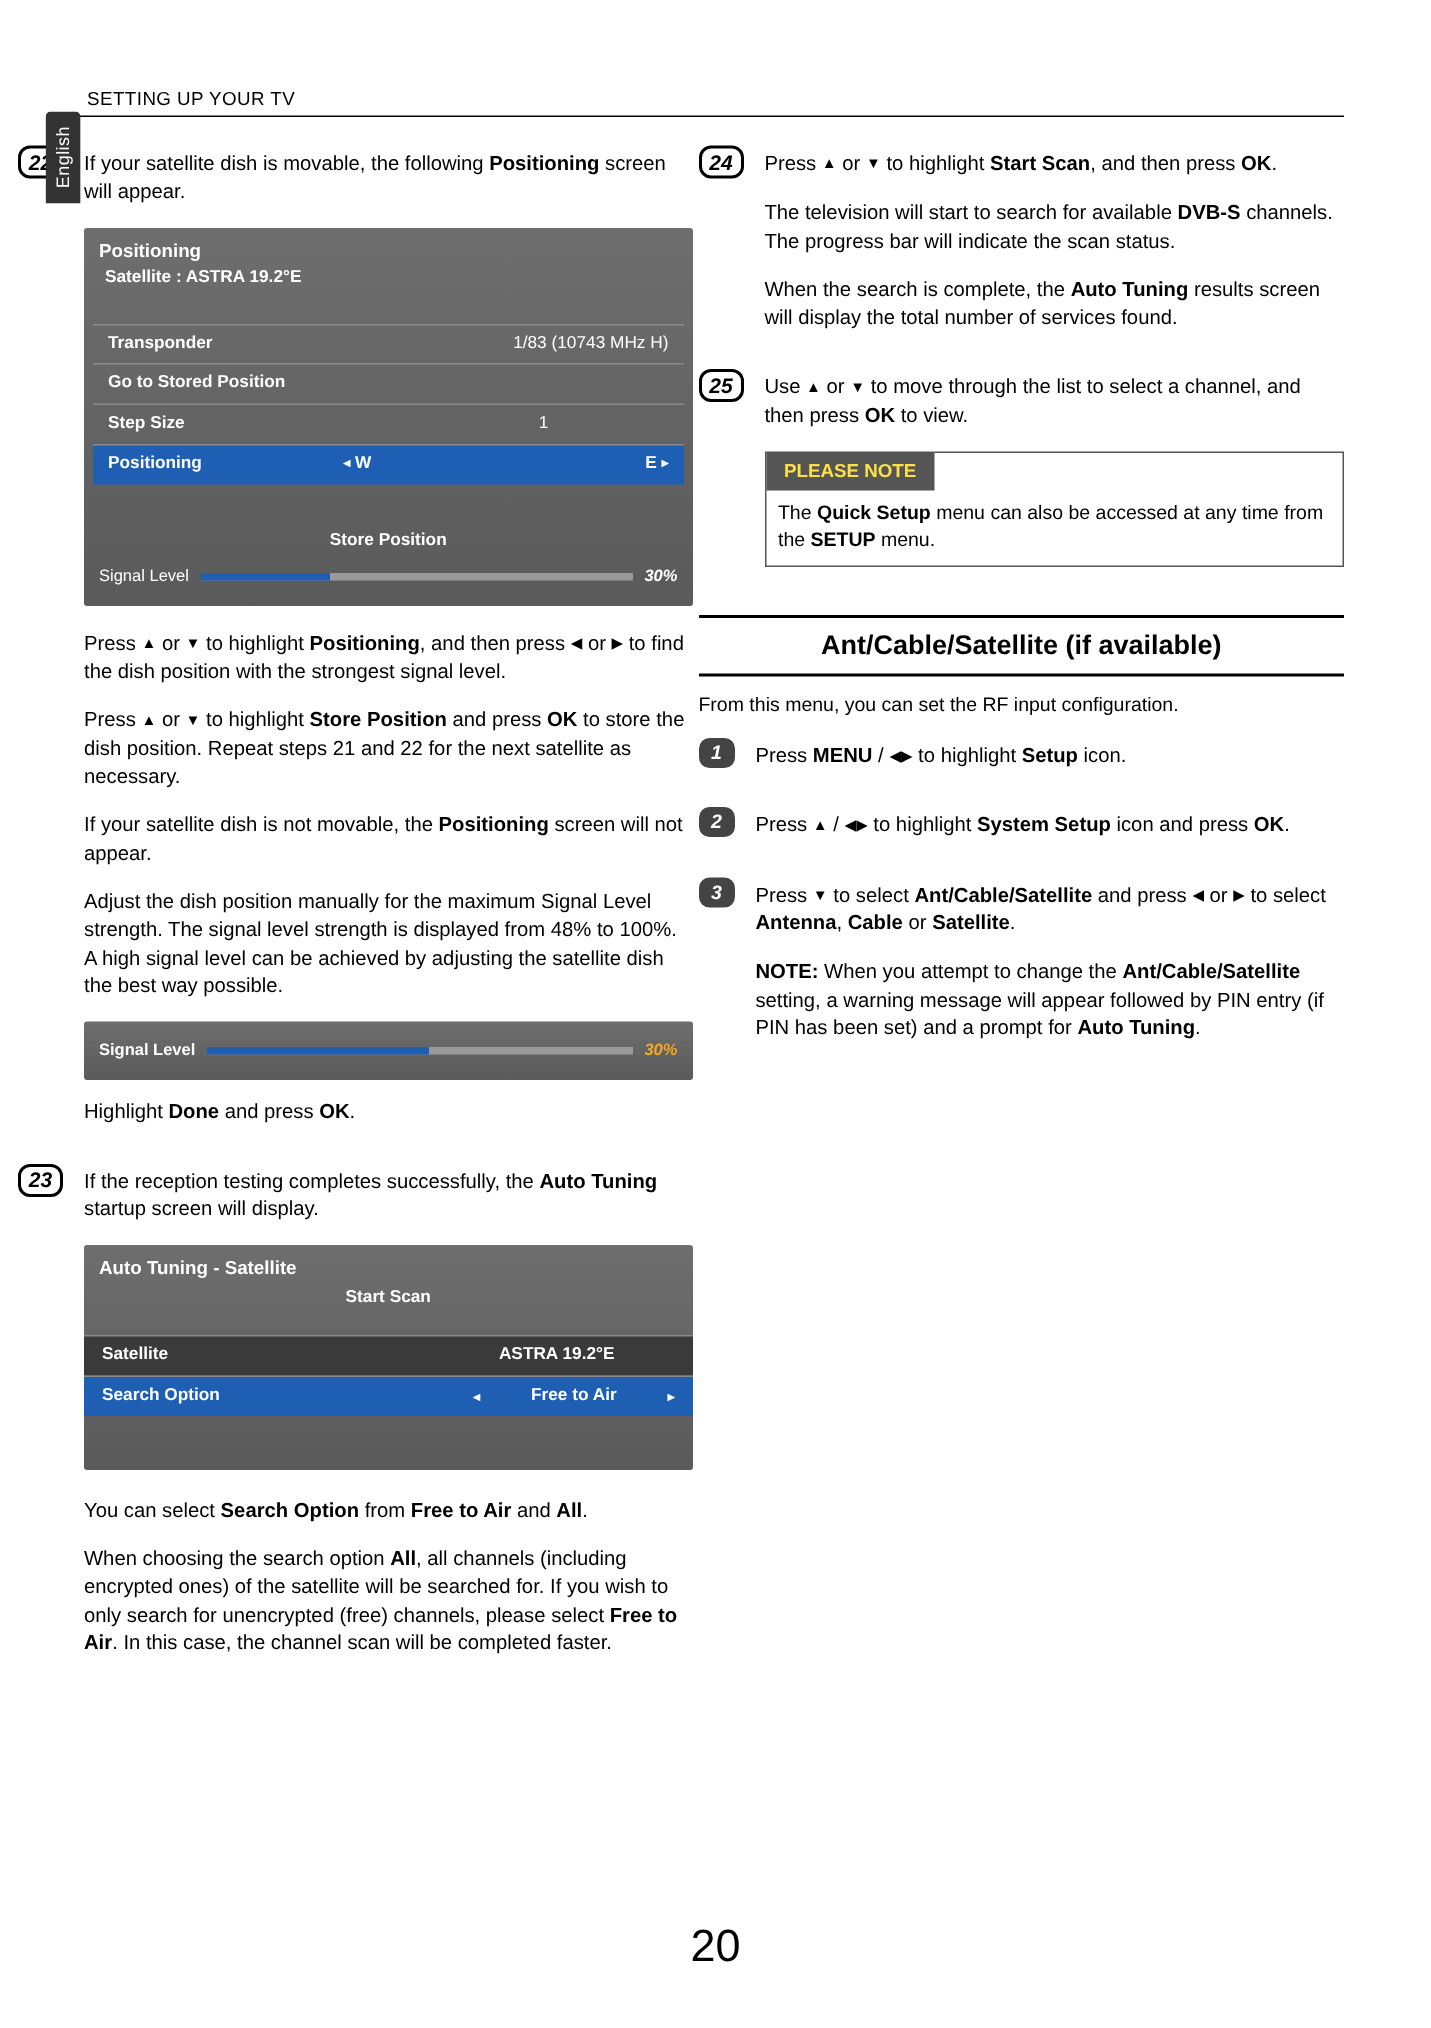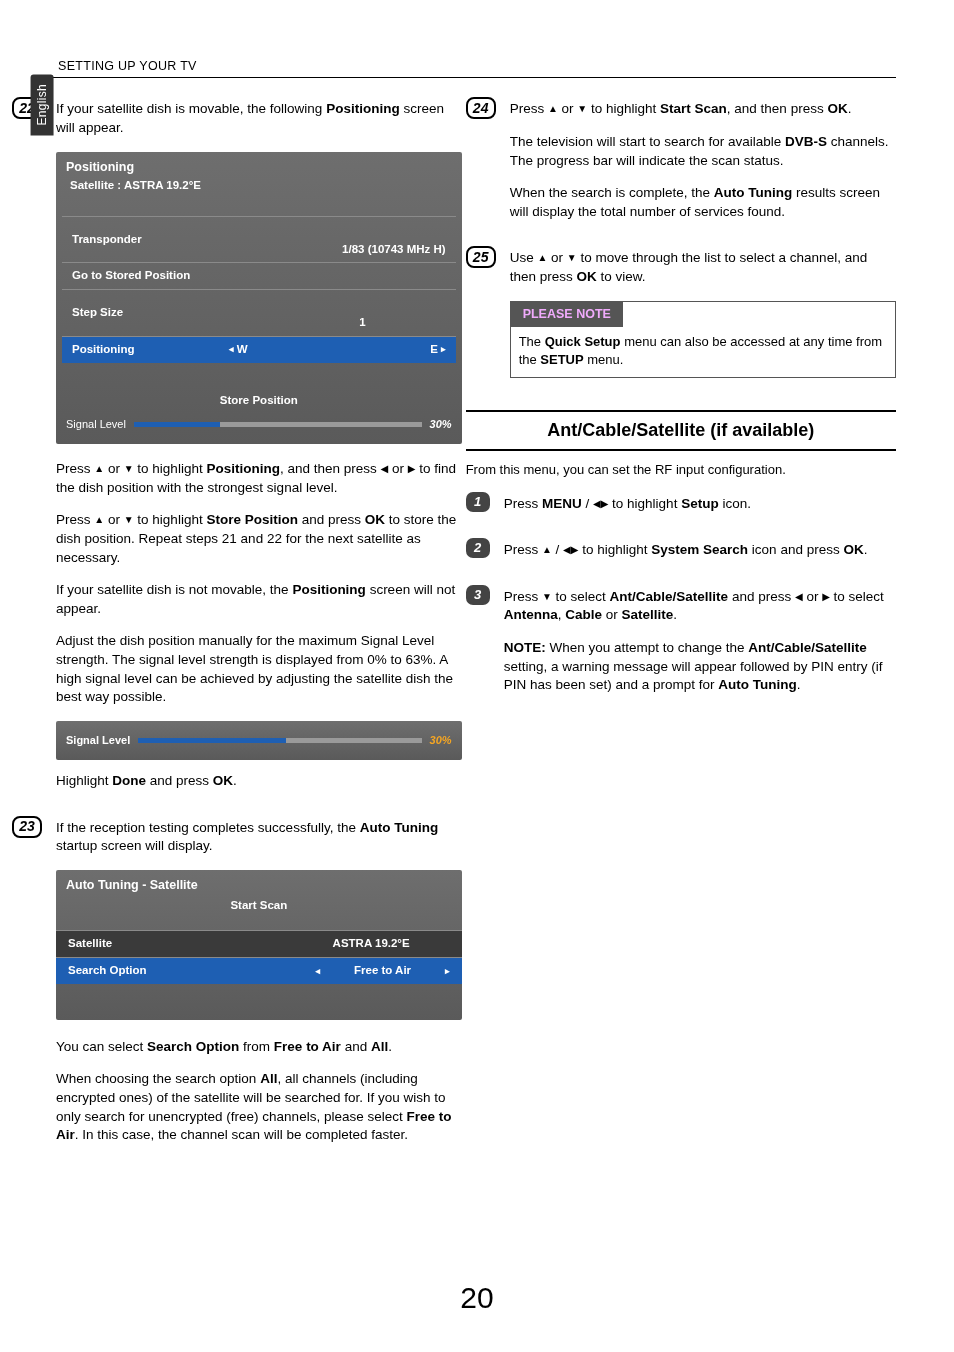--- a/index.html
+++ b/index.html
@@ -77,21 +77,21 @@
   .osd-sub { padding: 0 14px 6px; font-weight:700; font-size:11.5px;}
   .osd-table { padding: 16px 6px; }
   .osd-row {
     display:flex; justify-content:space-between;
     padding: 5px 10px;
     border-top: 1px solid #8a8a8a;
     font-weight:700; font-size:11.5px;
     align-items:center;
   }
   .osd-row.sel { background:#1e5fb3; }
-  .osd-row .val { font-weight:700;margin-top:20px; }
+  .osd-row .val { font-weight:400; }
   .osd-row .pos { display:flex; gap:0; width:58%; justify-content:space-between; align-items:center; font-weight:700;}
   .osd-store { text-align:center; font-weight:700; padding: 14px 0 8px; font-size:11.5px;}
   .osd-sig { display:flex; align-items:center; gap:8px; padding: 0 10px 2px; font-size:11px;}
   .sigbar { flex:1; height:5px; background:#9a9a9a; position:relative; }
   .sigbar-fill { position:absolute; left:0; top:0; bottom:0; background:#1e5fb3; }
   .sigpct { font-weight:700; font-size:11px;font-style:italic;}
 
   .osd2 {
     background: linear-gradient(#6e6e6e,#5a5a5a);
     color:#fff; padding:12px 10px; margin: 8px 0 12px 0; border-radius:2px;
@@ -106,21 +106,21 @@
   }
   .at-title { padding:7px 10px 4px; font-weight:700; font-size:12.5px;}
   .at-start { text-align:center; font-weight:700; padding: 0 0 16px; font-size:11.5px;}
   .at-row { display:flex; justify-content:space-between; align-items:center; padding:5px 12px; font-weight:700; border-top:1px solid #8a8a8a; font-size:11.5px;}
   .at-row.dark { background:#3a3a3a; }
   .at-row.sel { background:#1e5fb3; }
   .tri { font-size:9px; vertical-align:1px;}
 
   
   .note-box { border:1px solid #555; margin: 6px 0 18px 0;}
-  .note-head { background:#555; color:#f0abfc; font-weight:700; display:inline-block; padding:4px 12px; font-size:12.5px;}
+  .note-head { background:#555; color:#fde047; font-weight:700; display:inline-block; padding:4px 12px; font-size:12.5px;}
   .note-body { padding:6px 8px 8px; font-size:13px;}
 
   
   .sec-head {
     text-align:center;
     border-top:2px solid #000; border-bottom:2px solid #000;
     padding:6px 0; font-weight:700; font-size:18px;
     margin: 6px 0 10px;
   }
   .sec-lead { text-align:left; font-size:13px; margin-bottom:16px;}
@@ -192,21 +192,21 @@
         </p>
 
         <p>
           <span>Press </span><span class="arrow">▲</span><span> or </span><span class="arrow">▼</span><span> to highlight </span><b>Store Position</b><span> and press </span><b>OK</b><span> to store the dish position. Repeat steps 21 and 22 for the next satellite as necessary.</span>
         </p>
 
         <p>
           <span>If your satellite dish is not movable, the </span><b>Positioning</b><span> screen will not appear.</span>
         </p>
 
-        <p>Adjust the dish position manually for the maximum Signal Level strength. The signal level strength is displayed from 0% to 63%. A high signal level can be achieved by adjusting the satellite dish the best way possible.</p>
+        <p>Adjust the dish position manually for the maximum Signal Level strength. The signal level strength is displayed from 48% to 100%. A high signal level can be achieved by adjusting the satellite dish the best way possible.</p>
 
         <div class="osd2">
           <div class="osd-sig">
             <span style="font-weight:700;font-size:11px">Signal Level</span>
             <div class="sigbar">
                 <div class="sigbar-fill" style="width:52%"></div>
               </div>
             <span class="sigpct" style="color:#f5a623">30%</span>
           </div>
         </div>
@@ -307,21 +307,21 @@
         </p>
       </div>
     </div>
 
     <div class="step">
       <div class="step-num step-num-right">
         <span class="step-badge dark">2</span>
       </div>
       <div class="step-body">
         <p>
-          <span>Press </span><span class="arrow">▲</span><span> / </span><span class="arrow">◀</span><span class="arrow">▶</span><span> to highlight </span><b>System Search</b><span> icon and press </span><b>OK</b><span>.</span>
+          <span>Press </span><span class="arrow">▲</span><span> / </span><span class="arrow">◀</span><span class="arrow">▶</span><span> to highlight </span><b>System Setup</b><span> icon and press </span><b>OK</b><span>.</span>
         </p>
       </div>
     </div>
 
     <div class="step">
       <div class="step-num step-num-right">
         <span class="step-badge dark">3</span>
       </div>
       <div class="step-body">
         <p>

